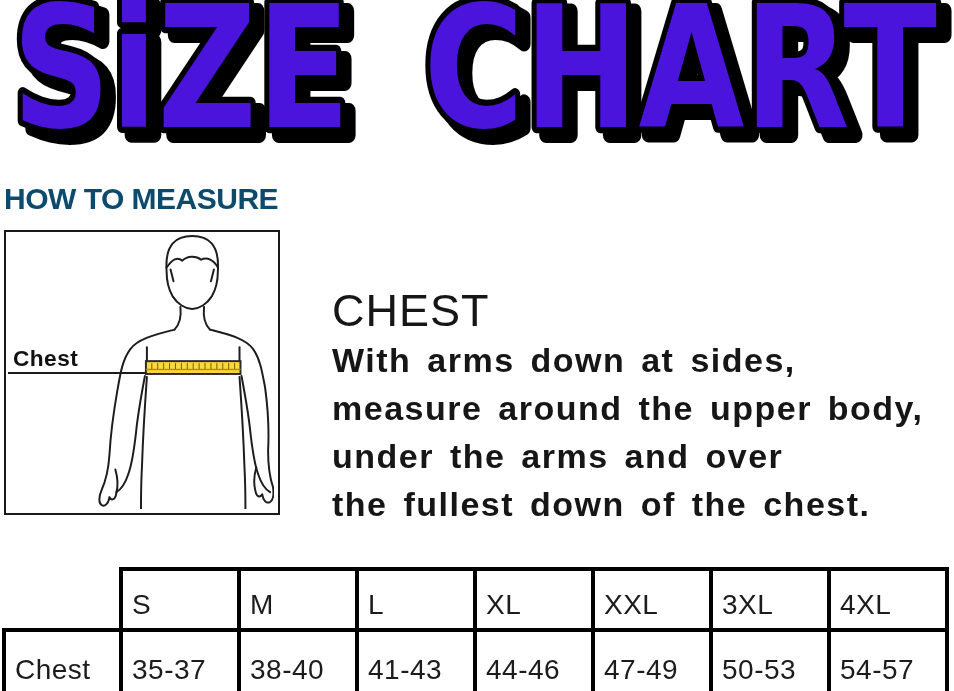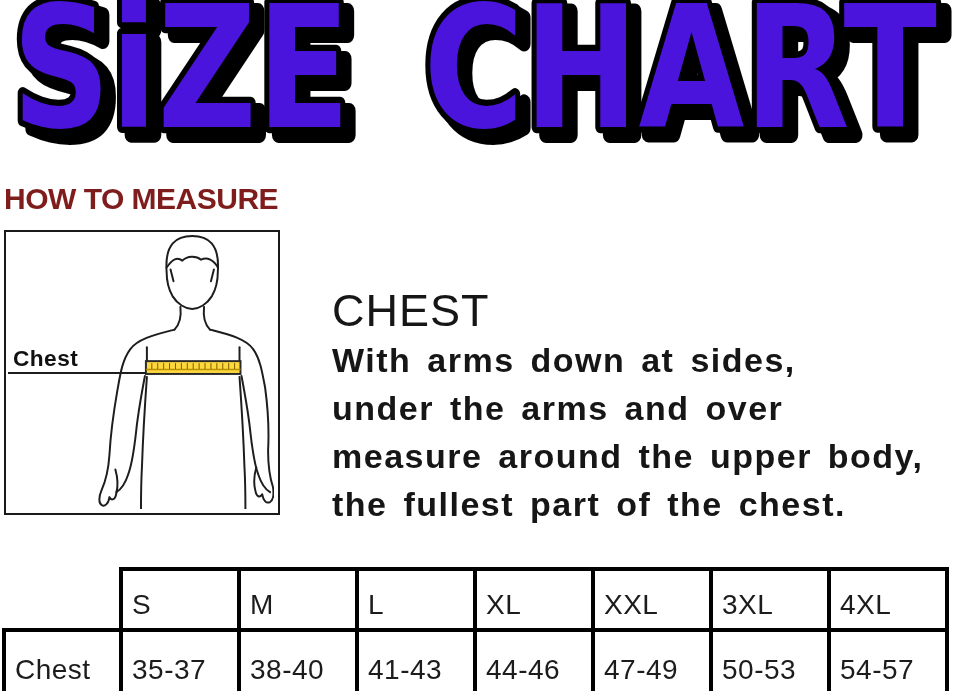--- a/index.html
+++ b/index.html
@@ -24,21 +24,21 @@
     font-family: "DejaVu Sans", sans-serif;
     font-weight: bold; font-size: 150px;
     fill: #4B14DC; stroke: #000000; stroke-width: 11px;
     paint-order: stroke fill; stroke-linejoin: round;
   }
 
   
   #how-heading {
     position: absolute; left: 4px; top: 182px;
     font-size: 30px; font-weight: bold; letter-spacing: -0.5px;
-    color: #7f1d1d;
+    color: #0c4a6e;
   }
 
   
   #figure-box {
     position: absolute; left: 4px; top: 230px;
     width: 272px; height: 281px;
     border: 2px solid #1a1a1a;
     background: #ffffff;
   }
   #figure-box svg { display: block; }
@@ -106,23 +106,23 @@
     <path stroke="#7a5c00" stroke-width="1" fill="none" d="M 148 133 V 139 M 154 133 V 139 M 160 133 V 139 M 166 133 V 139 M 172 133 V 139 M 178 133 V 139 M 184 133 V 139 M 190 133 V 139 M 196 133 V 139 M 202 133 V 139 M 208 133 V 139 M 214 133 V 139 M 220 133 V 139 M 226 133 V 139 M 232 133 V 139"></path>
 
     <text class="figure-label-text" x="7" y="136">Chest</text>
     <path d="M 2 143 L 142 143" stroke="#1d1d1d" stroke-width="2.2" fill="none"></path>
   </svg>
 </div>
 
 <div id="chest-block">
   <div id="chest-heading">CHEST</div>
   <div class="desc-line">With arms down at sides,</div>
+  <div class="desc-line">measure around the upper body,</div>
   <div class="desc-line">under the arms and over</div>
-  <div class="desc-line">measure around the upper body,</div>
-  <div class="desc-line">the fullest part of the chest.</div>
+  <div class="desc-line">the fullest down of the chest.</div>
 </div>
 
 <table id="size-table">
   <colgroup>
     <col style="width:117px">
     <col style="width:118px">
       <col style="width:118px">
       <col style="width:118px">
     <col style="width:118px">
       <col style="width:118px">

